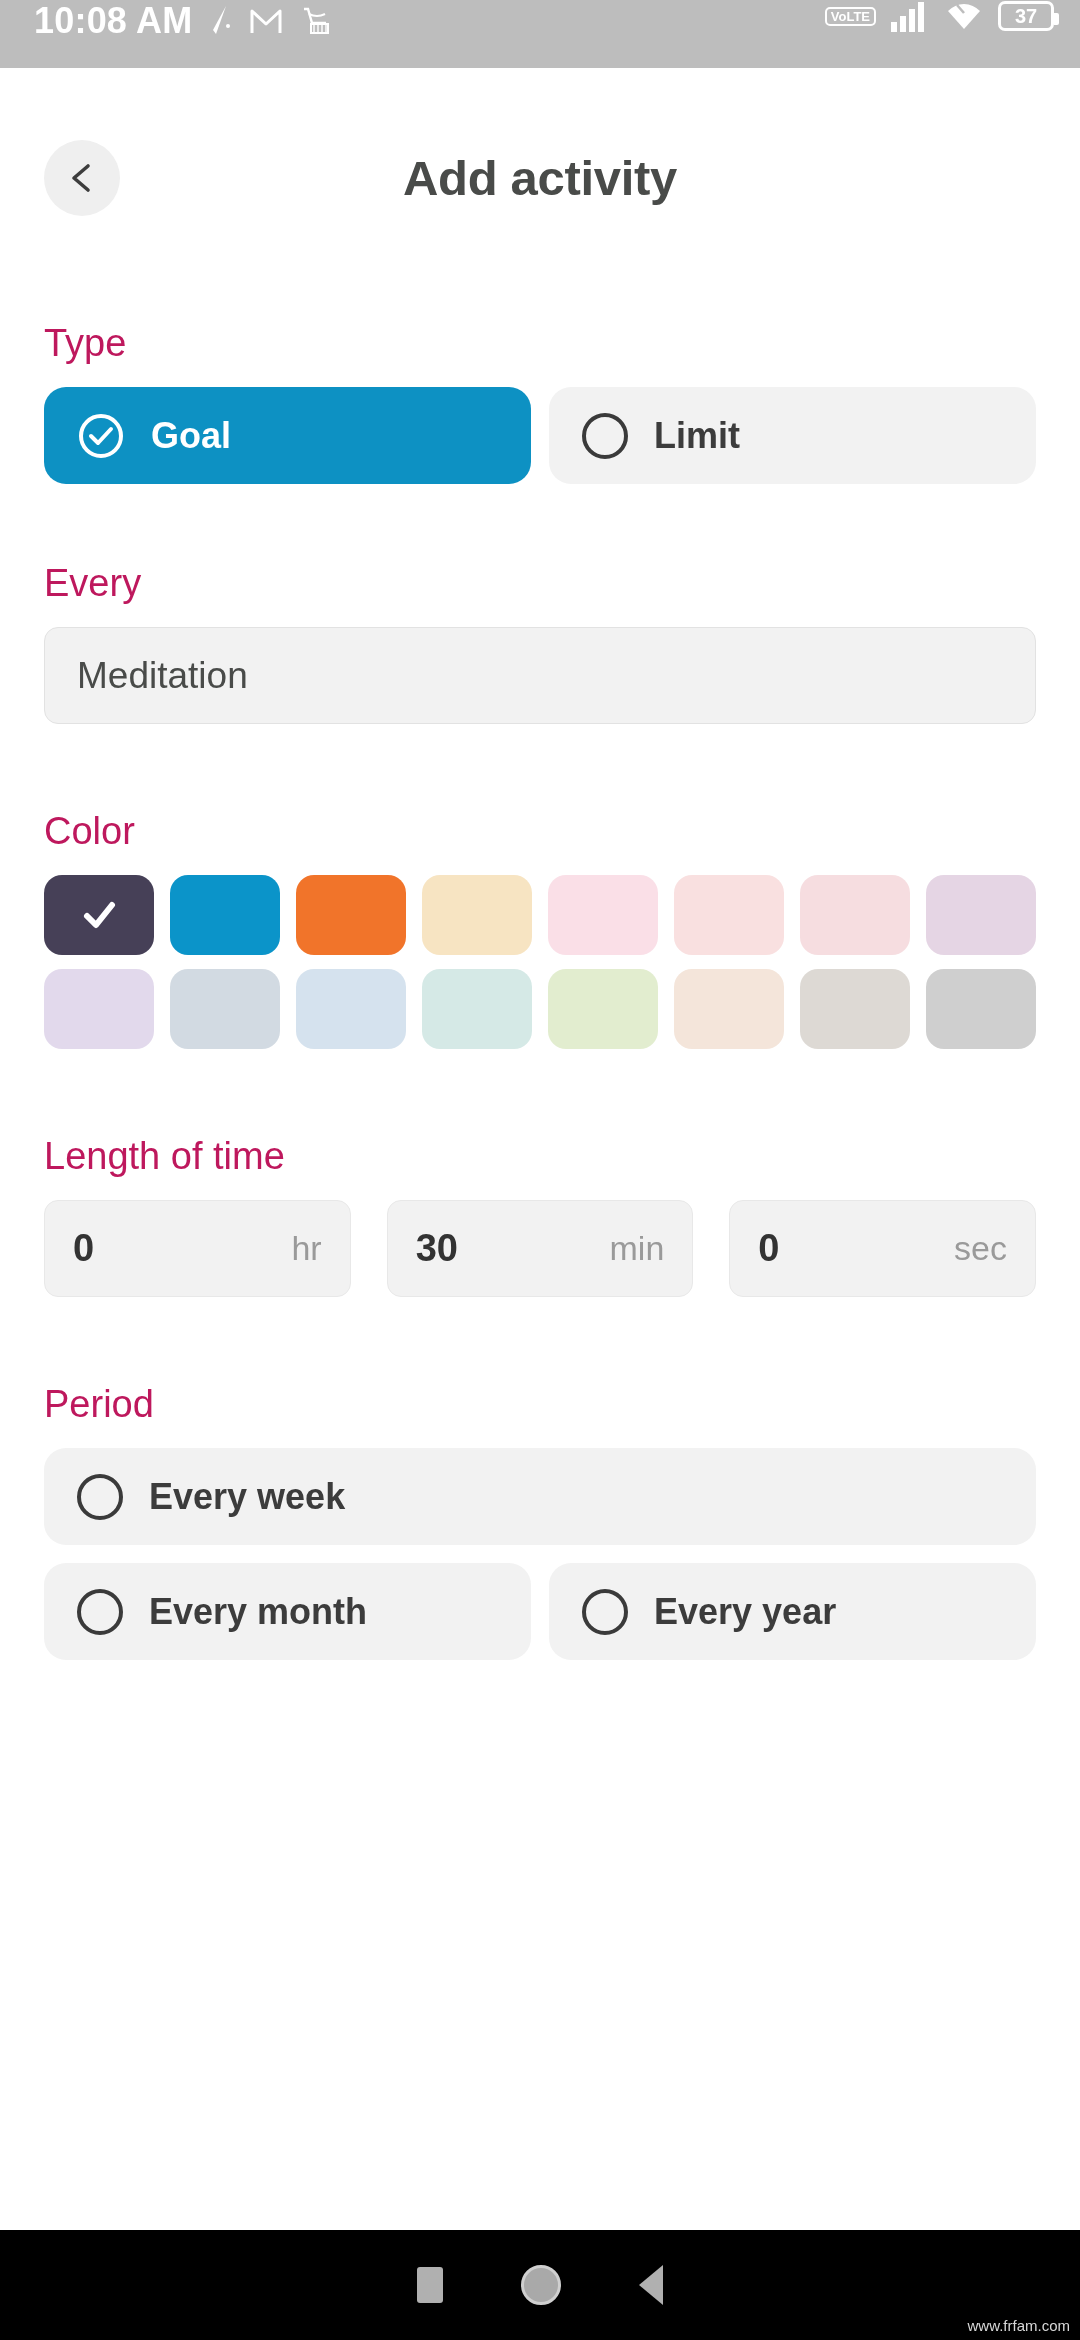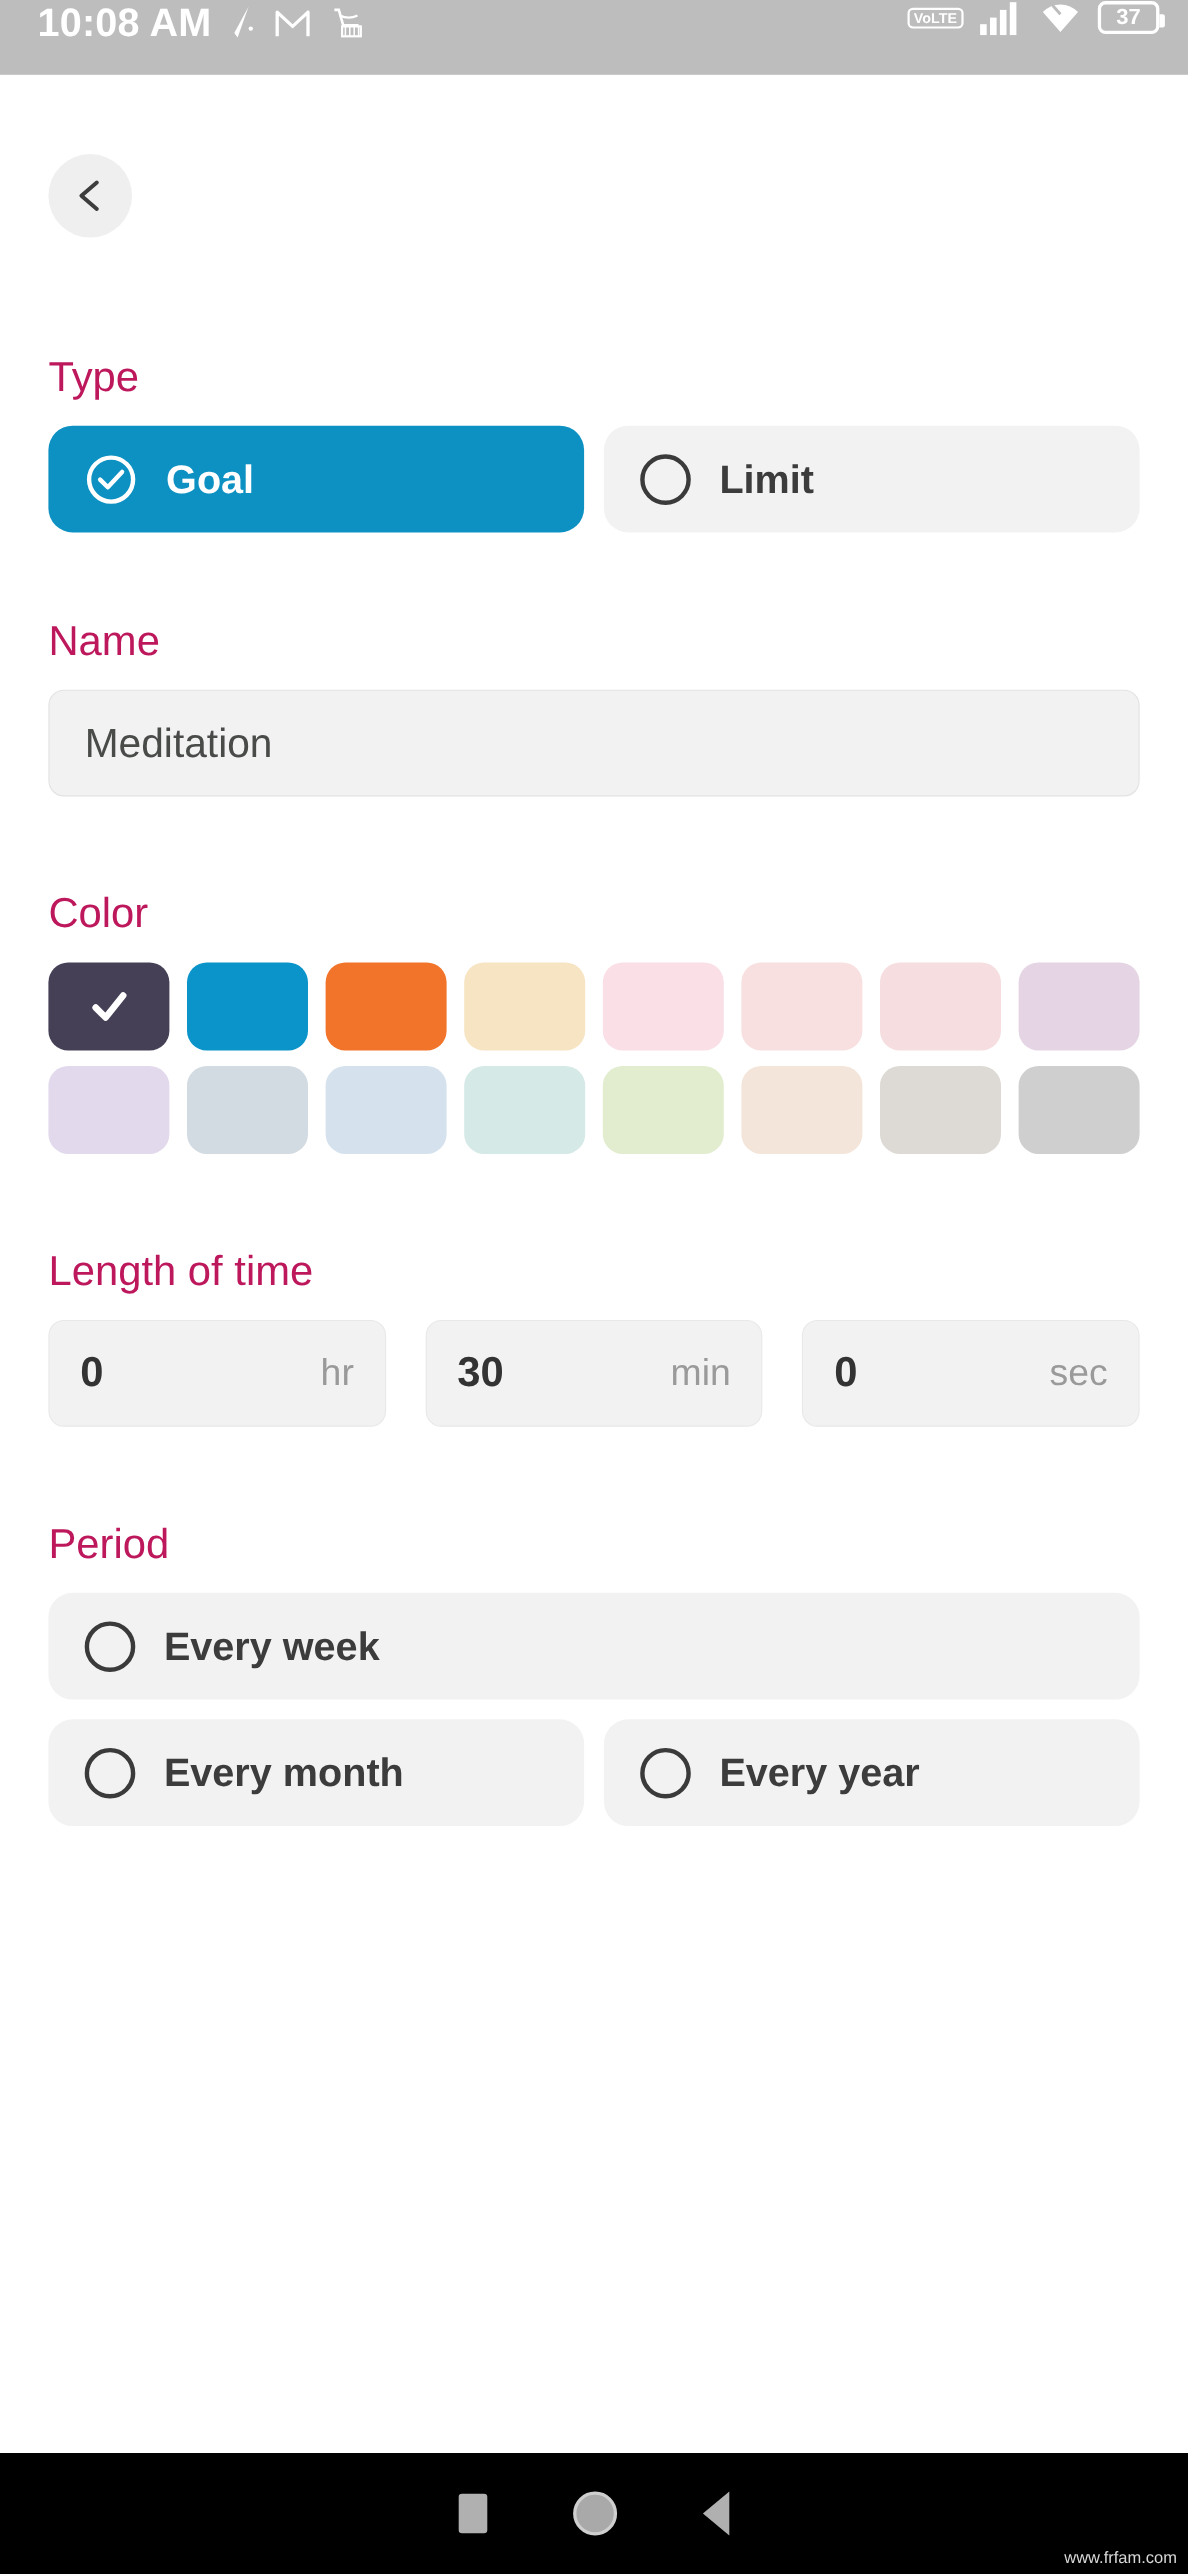--- a/index.html
+++ b/index.html
@@ -205,20 +205,21 @@
 
   <div class="header">
     <div class="back-btn">
       <span class="ic">
         <svg width="40" height="40" viewBox="0 0 40 40">
           <path d="M26 8 L12 20 L26 32" stroke="#3d3d3d" stroke-width="3.6" fill="none" stroke-linecap="round" stroke-linejoin="round"></path>
           <path d="M12 20 H30" stroke="#3d3d3d" stroke-width="0" fill="none"></path>
         </svg>
       </span>
     </div>
+    <div class="page-title">Add activity</div>
   </div>
 
   <div class="content">
 
     <div class="sp-lg"></div>
 
     <div class="section">
       <div class="section-label">Type</div>
       <div class="chip-row">
         <div class="chip selected" style="background: rgb(13, 145, 195);">
@@ -233,21 +234,21 @@
         <div class="chip">
           <span class="radio-ring"></span>
           <span class="chip-label">Limit</span>
         </div>
       </div>
     </div>
 
     <div class="sp-lg"></div>
 
     <div class="section">
-      <div class="section-label">Name</div>
+      <div class="section-label">Every</div>
       <input class="name-input" type="text" value="Meditation" style="">
     </div>
 
     <div class="sp-xl"></div>
 
     <div class="section">
       <div class="section-label">Color</div>
       <div class="swatch-grid">
         <div class="swatch-row">
           <div class="swatch" style="background: rgb(70, 64, 87);">

